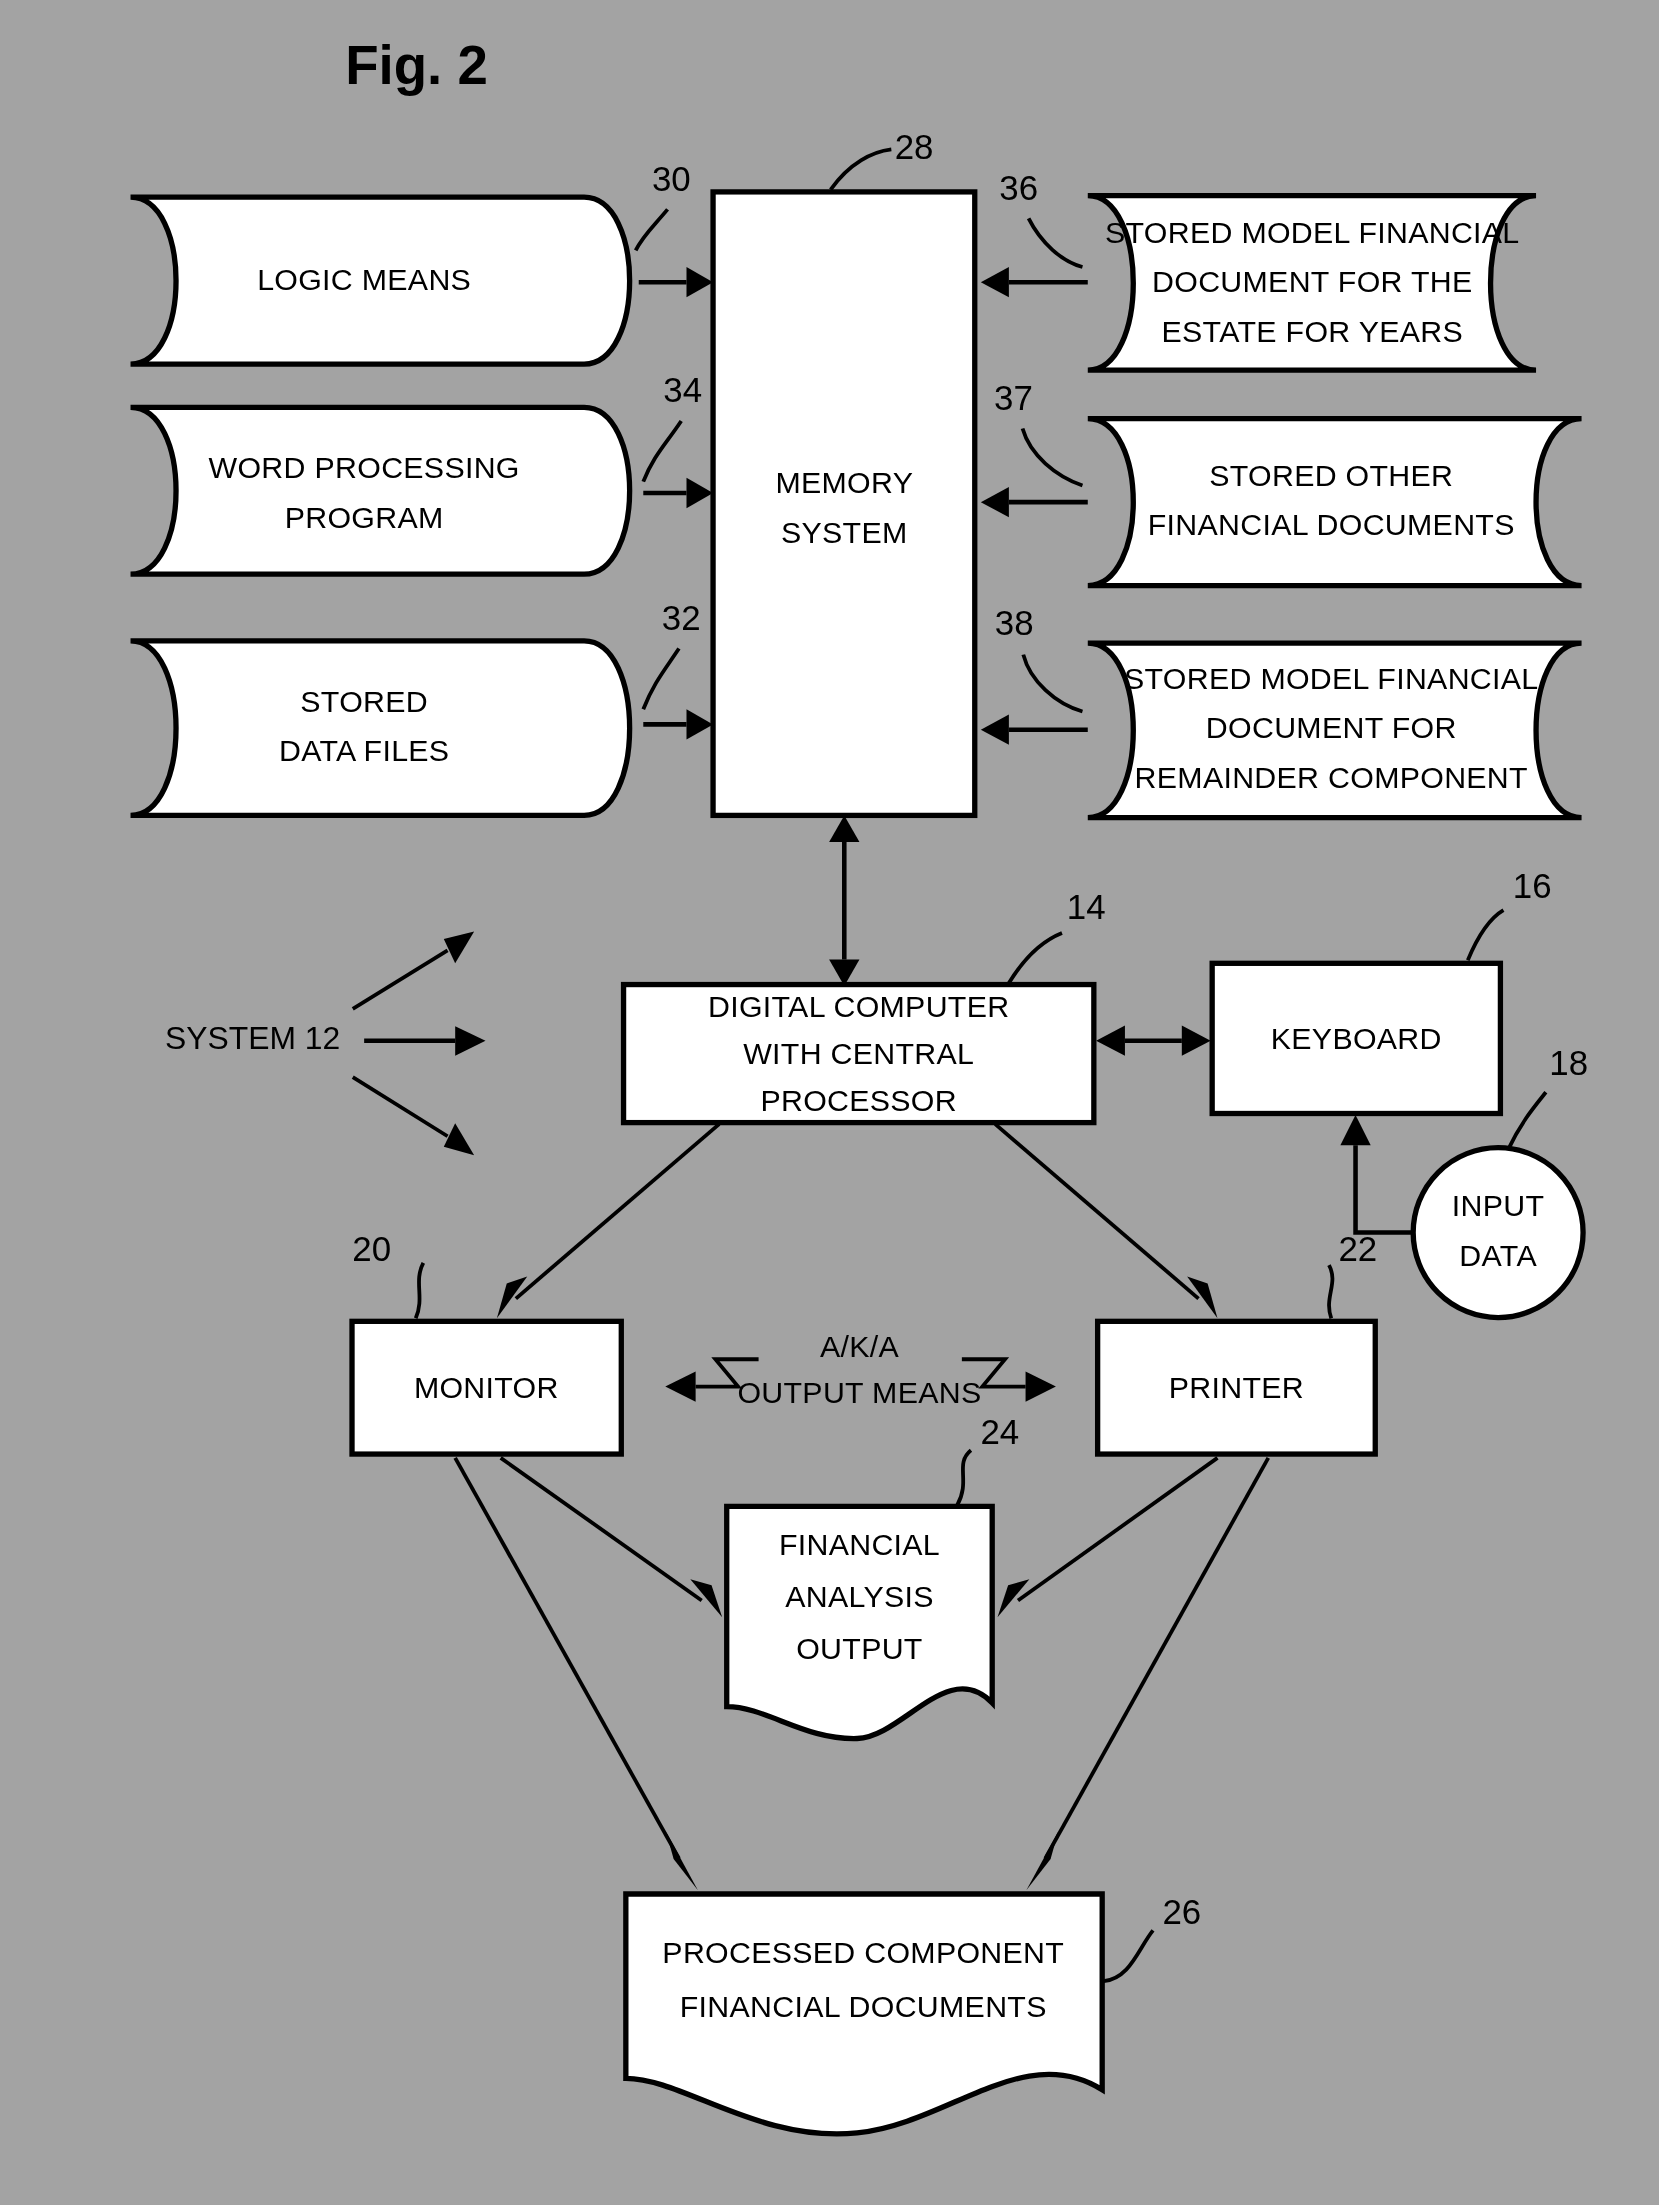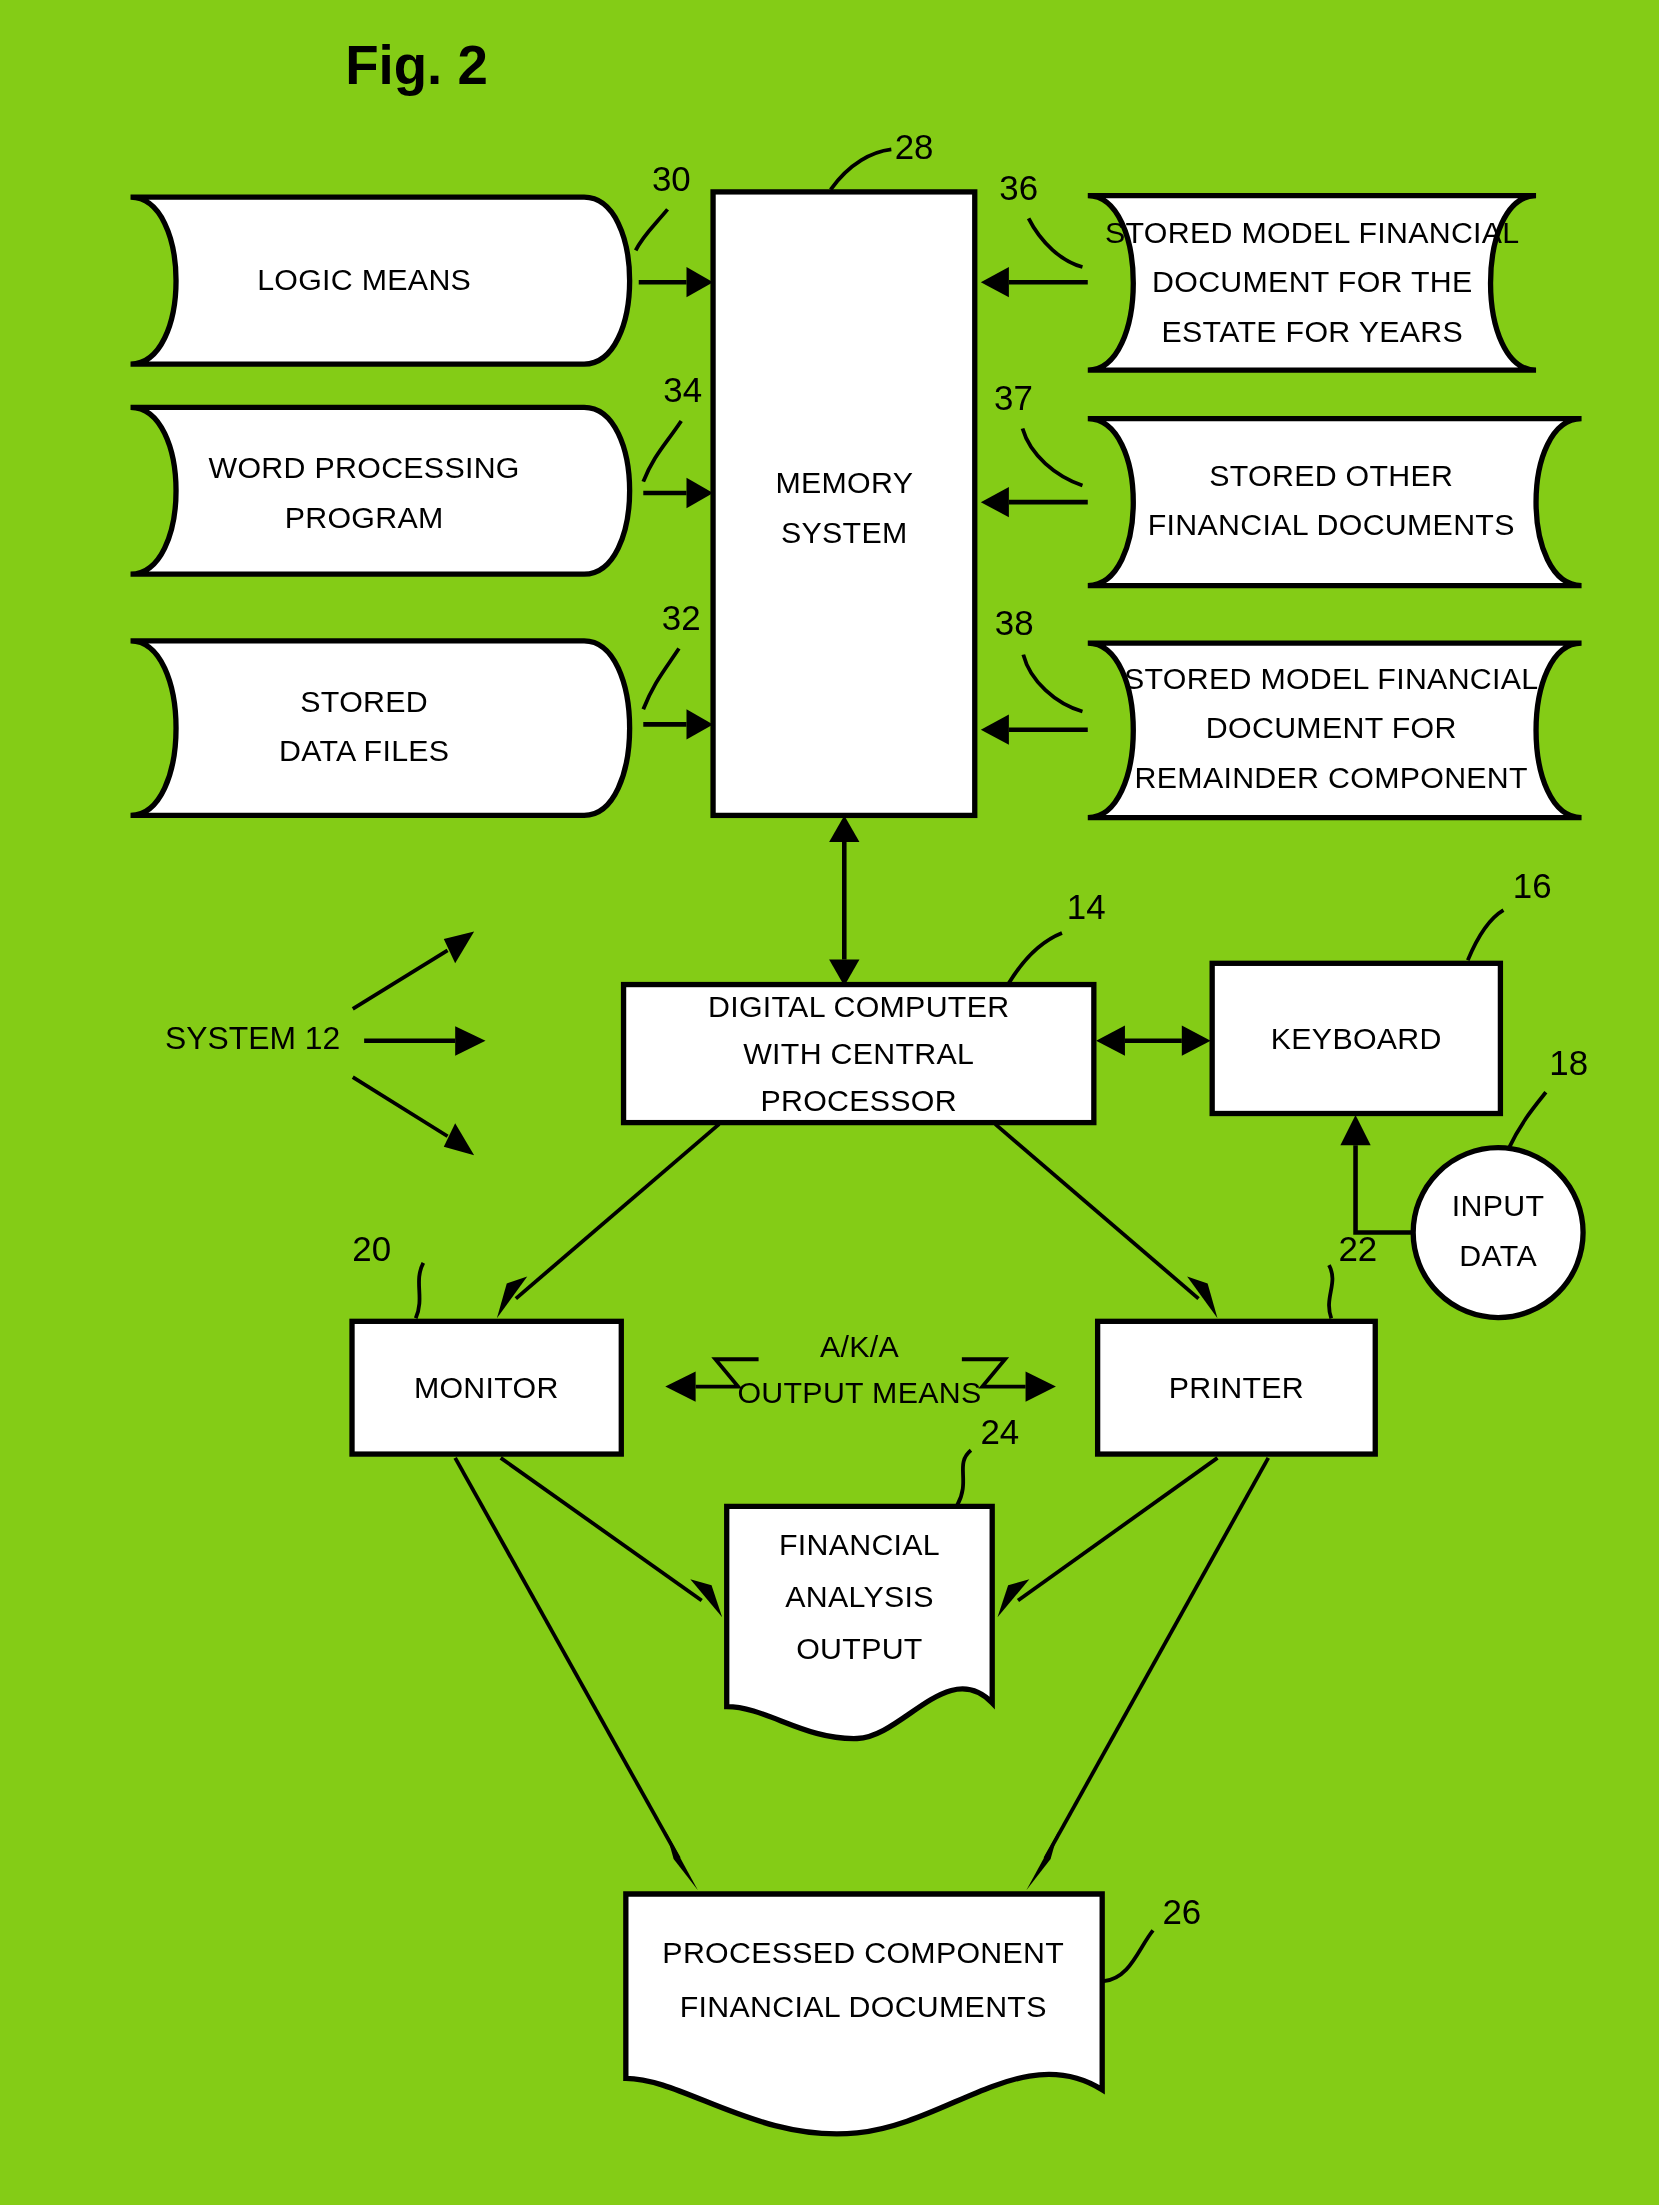--- a/index.html
+++ b/index.html
@@ -4,21 +4,21 @@
 <style>
   html, body {
     margin: 0;
     padding: 0;
     background: #ffffff;
   }
   #page {
     position: relative;
     width: 1659px;
     height: 2205px;
-    background: #84cc16;
+    background: #a3a3a3;
     overflow: hidden;
     font-family: "Liberation Sans", sans-serif;
     text-align: right;
   }
   svg#diagram {
     position: absolute;
     left: 0;
     top: 0;
     width: 1659px;
     height: 2205px;

